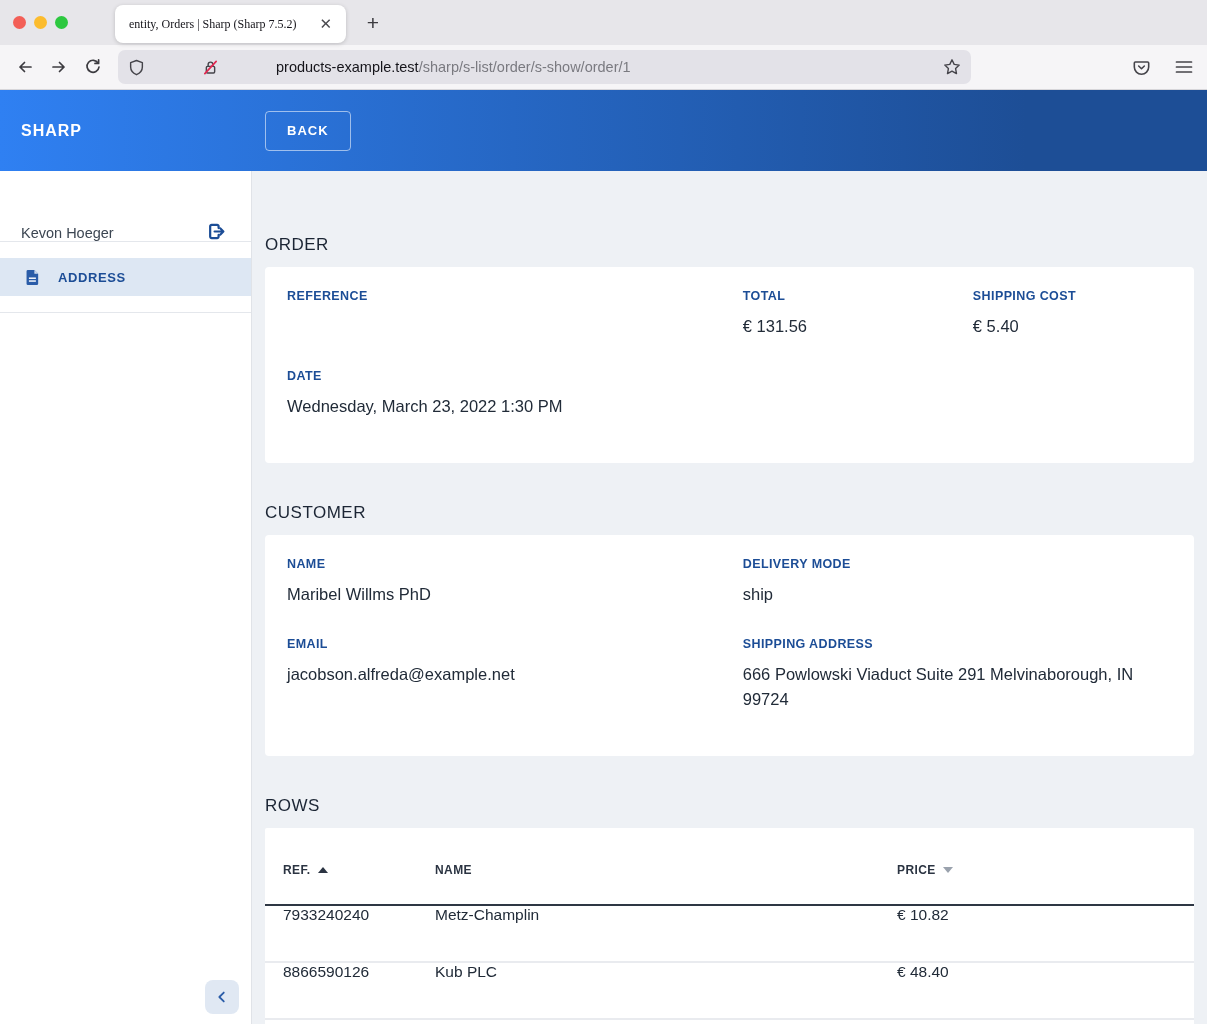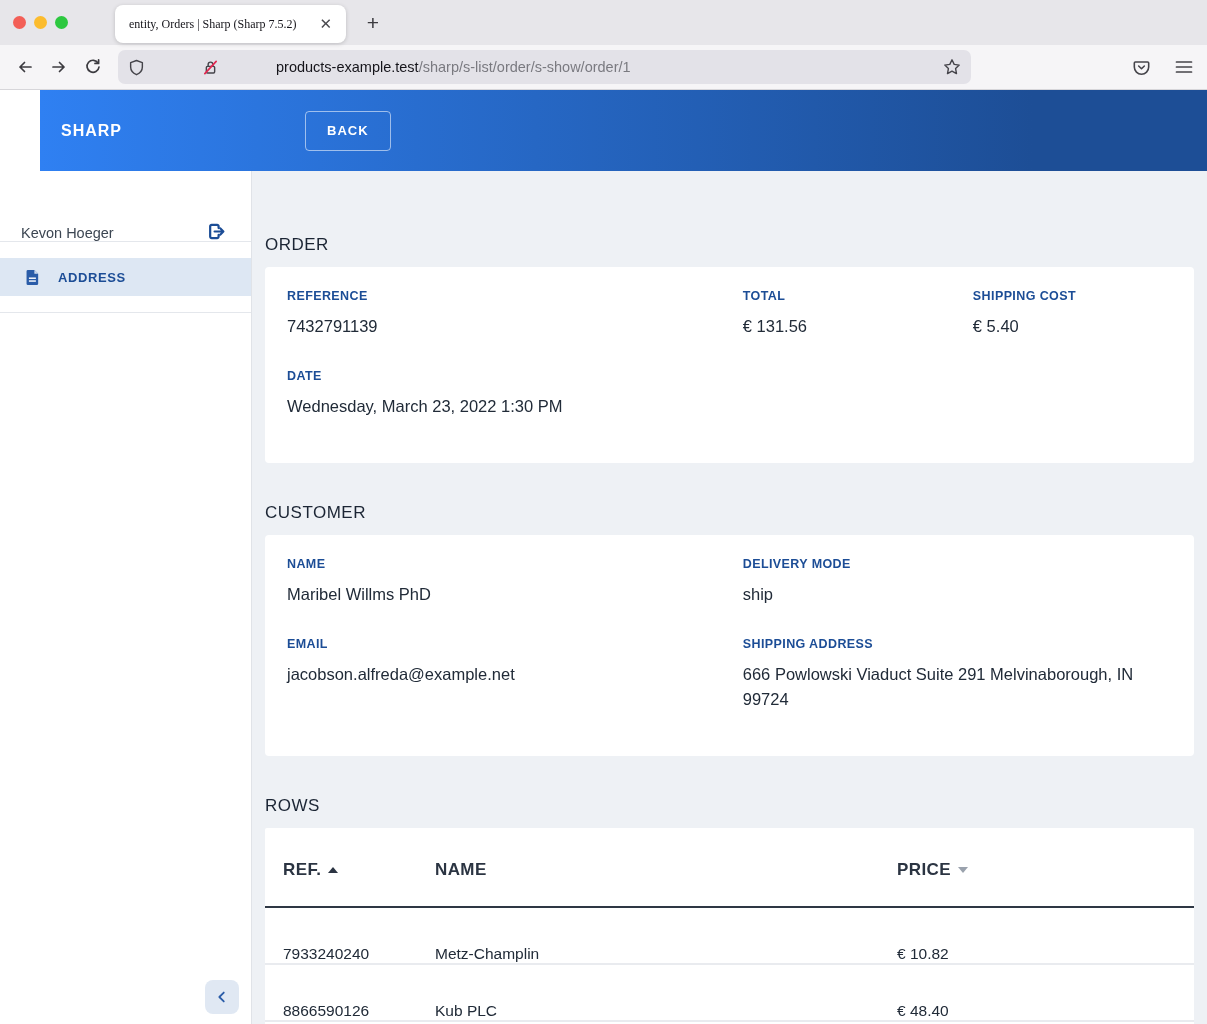--- a/index.html
+++ b/index.html
@@ -37,21 +37,21 @@
        display:flex;align-items:center;padding:0 10px;gap:48px;}
   .url-field .icn{display:flex;align-items:center;margin-right:9px;}
   .url-text{flex:1;font-size:14.5px;white-space:nowrap;overflow:hidden;}
   .url-host{color:#15141a;}
   .url-path{color:#7a7a80;}
   .star-btn{display:flex;align-items:center;margin-left:6px;}
   .chrome-right{display:flex;align-items:center;margin-left:auto;padding-right:14px;gap:24px;}
 
   
   .app-header{height:81px;background:linear-gradient(90deg,var(--hdr-grad-start) 0%,var(--hdr-grad-end) 85%);
-       display:flex;align-items:center;margin-left:40px;}
+       display:flex;align-items:center;}
   .logo{color:#fff;font-size:16px;font-weight:700;letter-spacing:1px;padding-left:21px;width:252px;}
   .back-btn{margin-left:13px;height:40px;padding:0 21px;border:1px solid rgba(255,255,255,.55);
        border-radius:4px;background:transparent;color:#fff;font-family:inherit;
        font-size:13px;font-weight:700;letter-spacing:1px;display:flex;align-items:center;}
 
   
   .app-body{display:flex;height:853px;}
   .sidebar{width:252px;background:#fff;border-right:1px solid #e0e3e8;position:relative;flex-shrink:0;}
   .user-row{height:71px;display:flex;align-items:flex-end;justify-content:space-between;
        padding:0 25px 0 21px;border-bottom:1px solid var(--divider);}
@@ -74,26 +74,26 @@
   .field-label{font-size:12.5px;font-weight:700;letter-spacing:.4px;color:var(--navy);margin-bottom:11px;}
   .field-value{font-size:16.5px;color:var(--ink);line-height:25px;}
   .col-50{flex:0 0 51.5%;padding-right:20px;}
   .col-26{flex:0 0 26%;padding-right:20px;}
   .col-24{flex:1;}
   .col-half2{flex:1;}
 
   
   .table-card{background:#fff;border-radius:2px;padding:0;}
   .t-head{display:flex;align-items:center;padding:32px 18px 26px;border-bottom:2px solid #2e3744;}
-  .t-row{display:flex;align-items:flex-end;height:57px;padding:0 18px;border-bottom:2px solid #e9ebef;}
+  .t-row{display:flex;align-items:flex-start;height:57px;padding:0 18px;border-bottom:2px solid #e9ebef;}
   .t-row:last-child{border-bottom:none;}
   .t-col-ref{width:152px;flex-shrink:0;}
   .t-col-name{width:462px;flex-shrink:0;}
   .t-col-price{flex:1;}
-  .th-label{font-size:17px;font-weight:700;letter-spacing:.4px;color:#2b3442;display:inline-flex;align-items:center;gap:7px;}
+  .th-label{font-size:12px;font-weight:700;letter-spacing:.4px;color:#2b3442;display:inline-flex;align-items:center;gap:7px;}
   .sort-asc{width:0;height:0;border-left:5px solid transparent;border-right:5px solid transparent;
        border-bottom:6px solid #2b3442;display:inline-block;}
   .sort-desc{width:0;height:0;border-left:5px solid transparent;border-right:5px solid transparent;
        border-top:6px solid #9aa2ad;display:inline-block;}
   .t-cell{font-size:15.5px;color:var(--ink);}
 
   svg{display:block;}
 </style>
 </head>
 <body>
@@ -202,21 +202,20 @@
   </aside>
 
   <main class="main">
 
     <section class="section">
       <h2 class="section-title">ORDER</h2>
       <div class="card">
         <div class="fields-row">
           <div class="field col-50">
             <div class="field-label">REFERENCE</div>
-            <div class="field-value">7432791139</div>
           </div>
           <div class="field col-26">
             <div class="field-label">TOTAL</div>
             <div class="field-value">€ 131.56</div>
           </div>
           <div class="field col-24">
             <div class="field-label">SHIPPING COST</div>
             <div class="field-value">€ 5.40</div>
           </div>
         </div>

